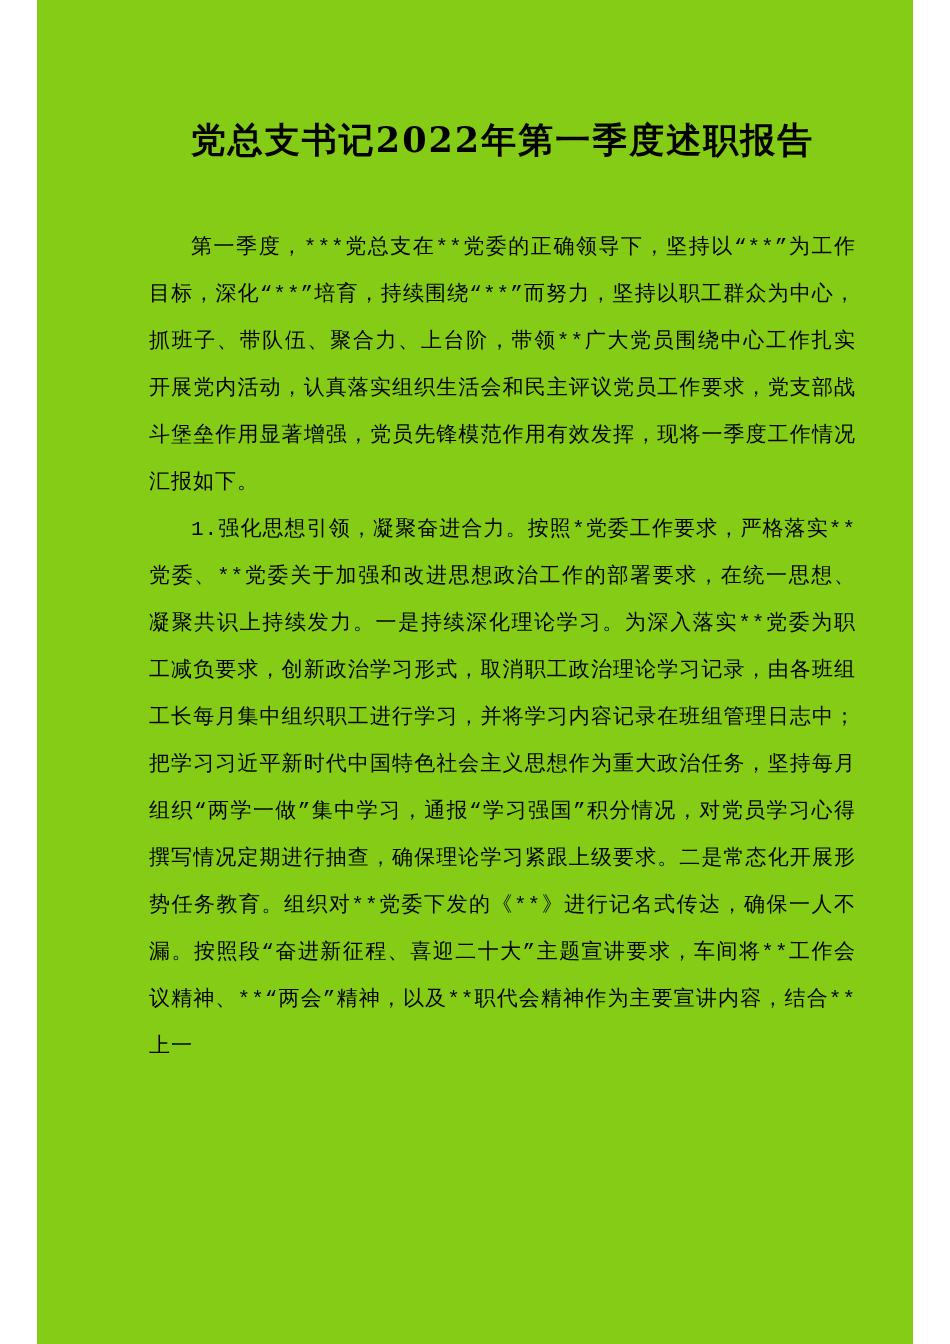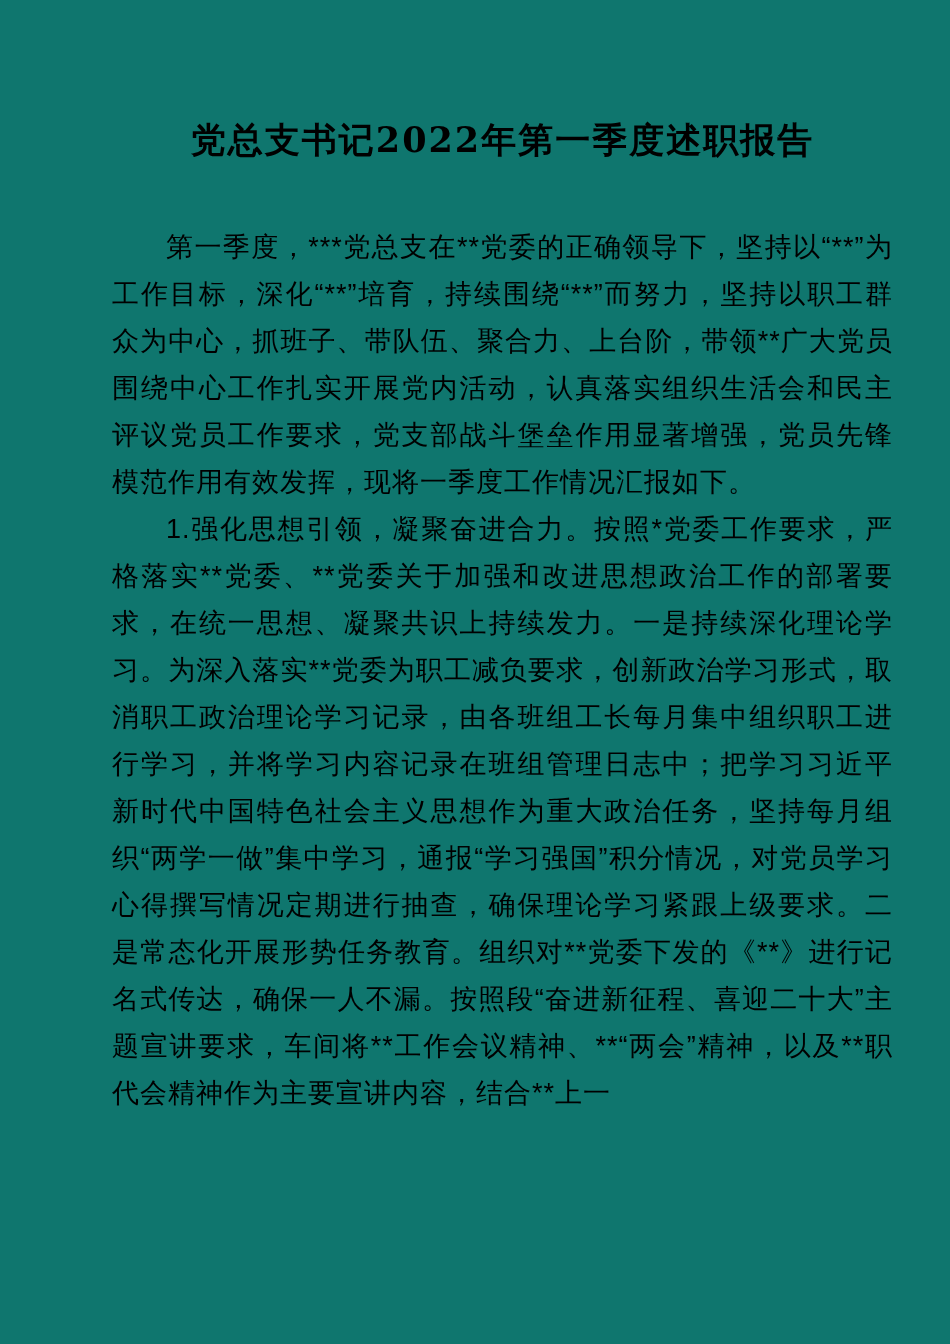--- a/index.html
+++ b/index.html
@@ -2,44 +2,44 @@
 <html><head>
 <meta charset="utf-8">
 <style>
   * { margin: 0; padding: 0; box-sizing: border-box; }
   html, body {
     background: #ffffff;
     font-family: "DejaVu Serif", "Liberation Serif", serif;
   }
   .page {
     position: relative;
-    width: 950px;
+    width: 876px;
     height: 1344px;
     margin: 0 auto;
-    background: #0f766e;
+    background: #84cc16;
     color: #000000;
     padding: 118px 57px 0 112px;
     overflow: hidden;
   }
   .doc-title {
     text-align: center;
     font-size: 35px;
     font-weight: bold;
     letter-spacing: 2px;
     font-family: "DejaVu Serif", "Liberation Serif", serif;
     margin-bottom: 62px;
     line-height: 1.25;
   }
   .para {
-    font-size: 27px;
+    font-size: 21px;
     line-height: 47px;
     text-align: justify;
     text-indent: 2em;
     letter-spacing: 1px;
-    font-family: Liberation Sans, sans-serif;
+    font-family: Liberation Mono, monospace;
   }
   .section-heading {
     font-size: 27px;
     line-height: 47px;
     font-weight: bold;
     text-indent: 2em;
     letter-spacing: 1px;
     font-family: "DejaVu Sans", "Liberation Sans", sans-serif;
   }
 </style>

